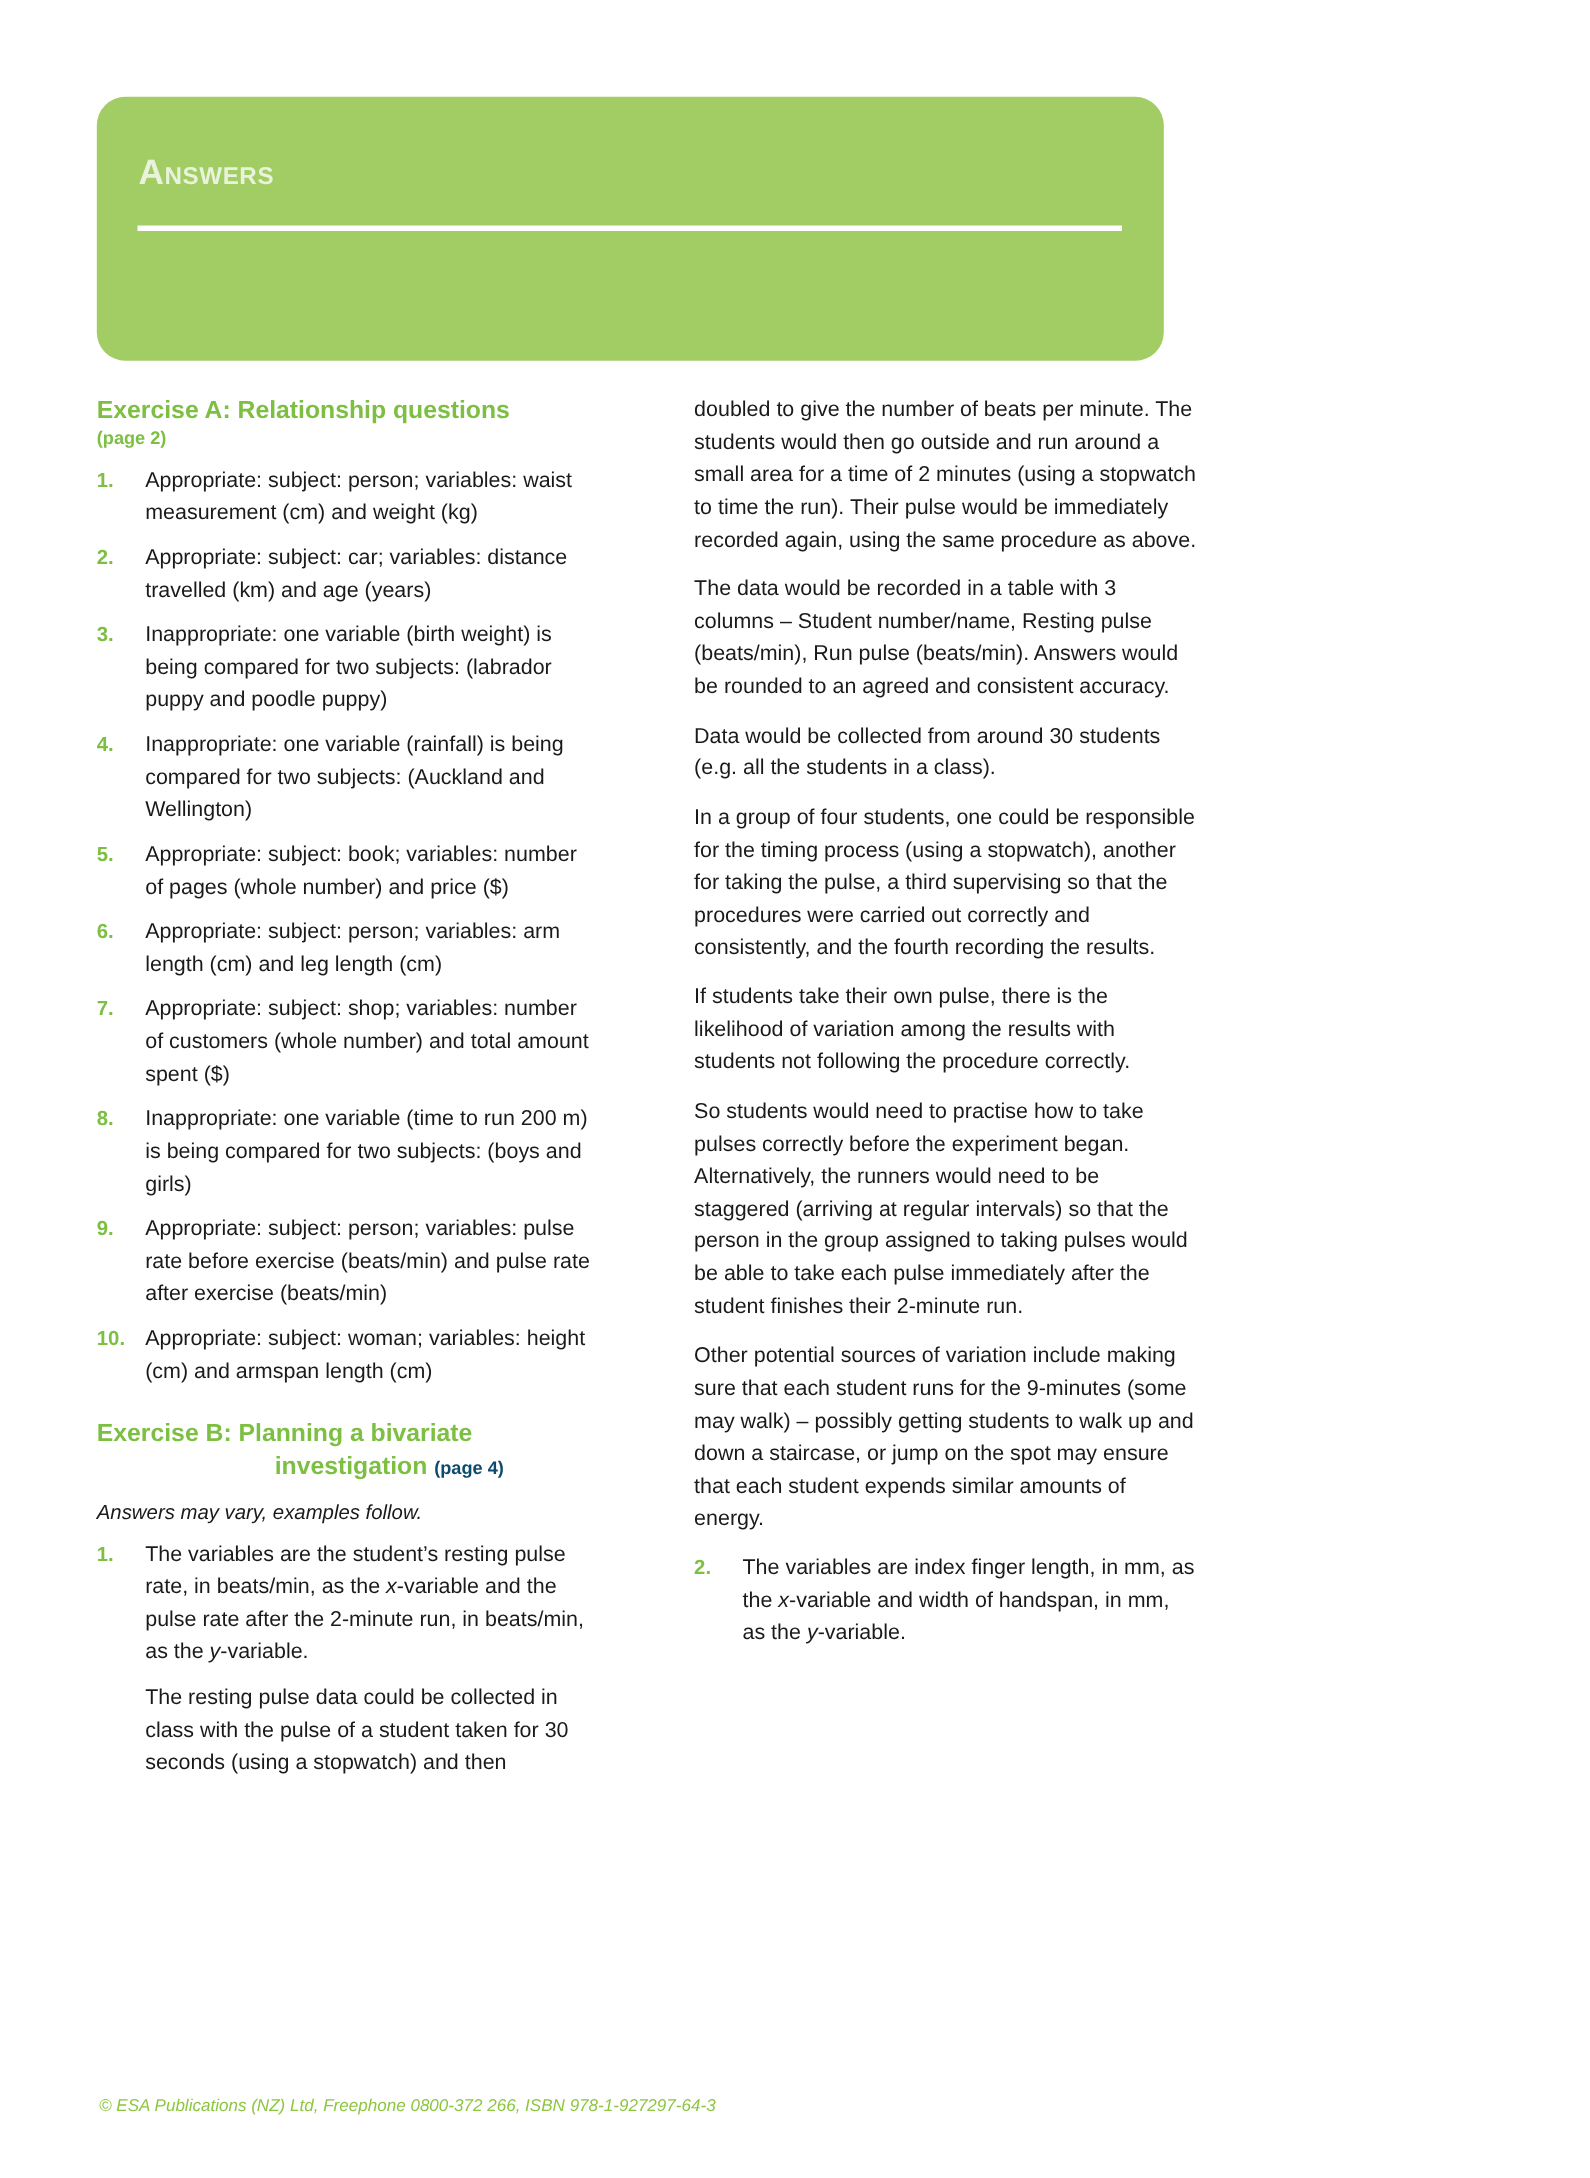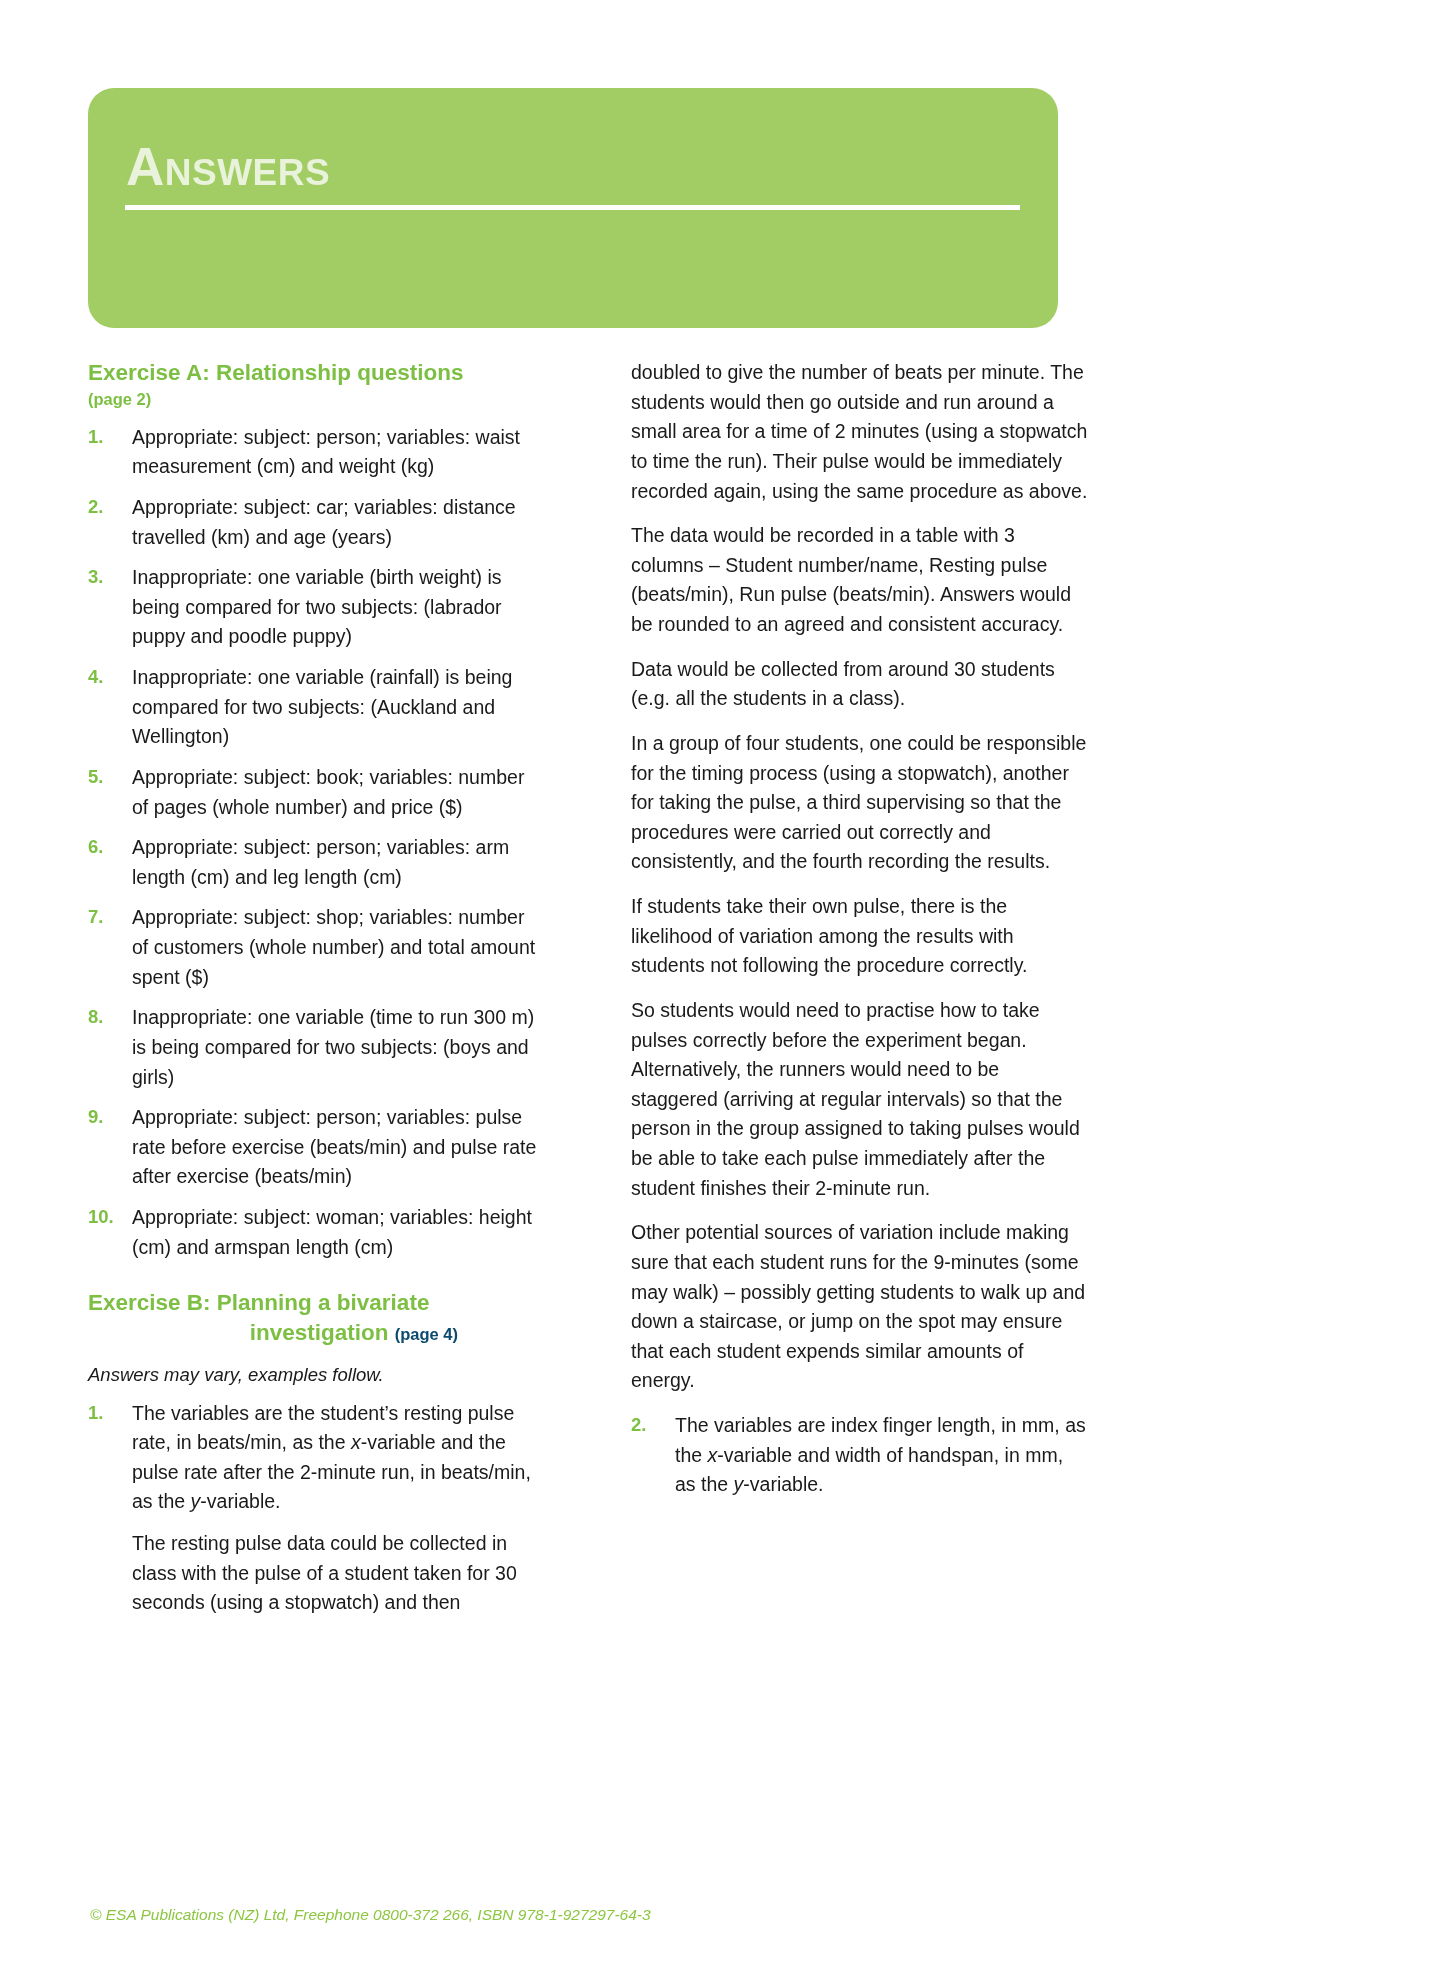--- a/index.html
+++ b/index.html
@@ -24,21 +24,21 @@
     width: 970px;
     height: 240px;
     background: #a2cd64;
     border-radius: 26px;
   }
   .banner-title {
     position: absolute;
     left: 38px;
     top: 52px;
     color: #e9f2da;
-    font-size: 53px;
+    font-size: 32px;
     font-weight: bold;
     font-variant: small-caps;
     letter-spacing: 0.5px;
     line-height: 1;
   }
   .banner-rule {
     position: absolute;
     left: 37px;
     top: 117px;
     width: 895px;
@@ -177,21 +177,21 @@
       <div class="item">
         <div class="item-num">6.</div>
         <div class="item-body">Appropriate: subject: person; variables: arm length (cm) and leg length (cm)</div>
       </div>
       <div class="item">
         <div class="item-num">7.</div>
         <div class="item-body">Appropriate: subject: shop; variables: number of customers (whole number) and total amount spent ($)</div>
       </div>
       <div class="item">
         <div class="item-num">8.</div>
-        <div class="item-body">Inappropriate: one variable (time to run 300 m) is being compared for two subjects: (boys and girls)</div>
+        <div class="item-body">Inappropriate: one variable (time to run 200 m) is being compared for two subjects: (boys and girls)</div>
       </div>
       <div class="item">
         <div class="item-num">9.</div>
         <div class="item-body">Appropriate: subject: person; variables: pulse rate before exercise (beats/min) and pulse rate after exercise (beats/min)</div>
       </div>
       <div class="item">
         <div class="item-num">10.</div>
         <div class="item-body">Appropriate: subject: woman; variables: height (cm) and armspan length (cm)</div>
       </div>
     </div>

